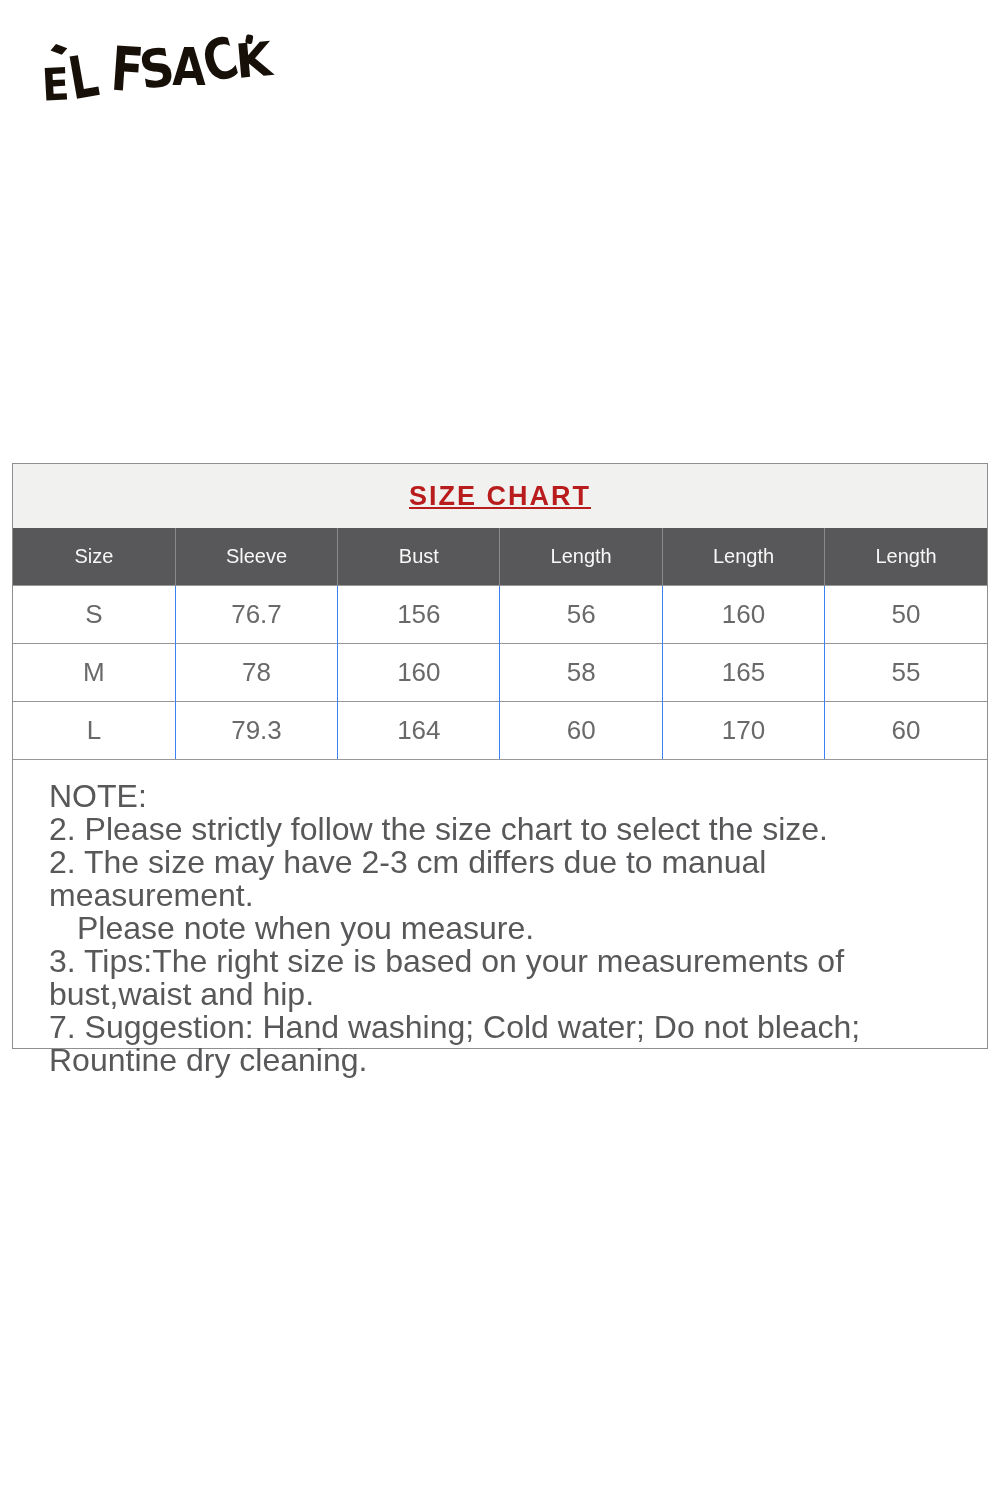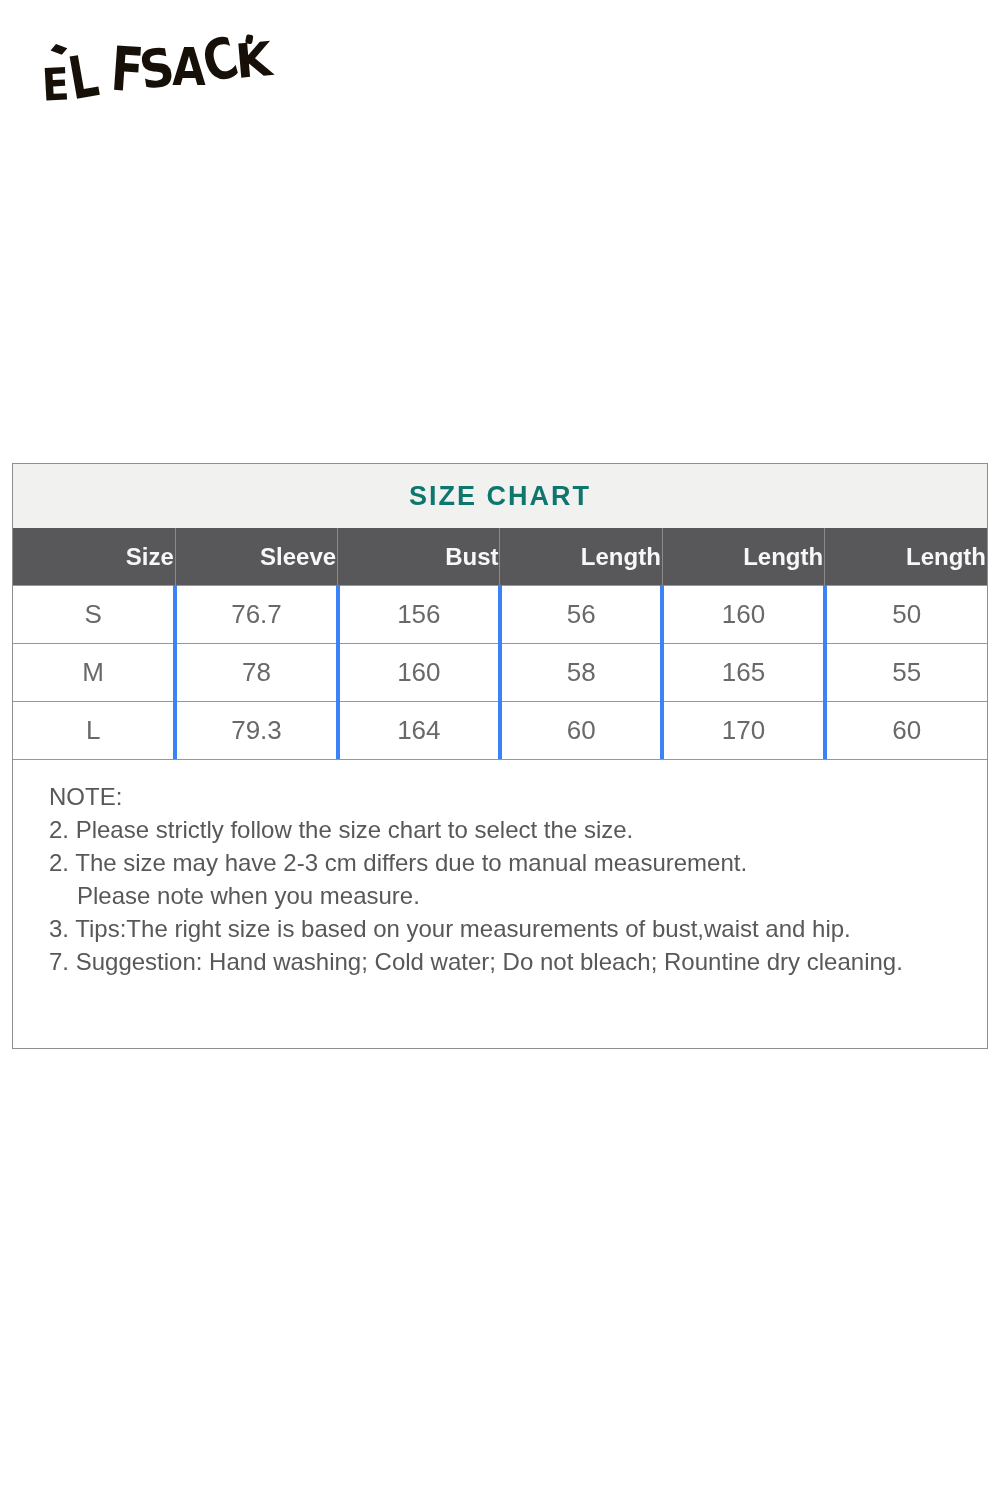--- a/index.html
+++ b/index.html
@@ -60,59 +60,59 @@
   .title-band {
     height: 64px;
     background: #f1f1f0;
     display: flex;
     align-items: center;
     justify-content: center;
   }
   .title-band .title {
     font-size: 27px;
     font-weight: bold;
-    color: #0f766e;
+    color: #b91c1c;
     letter-spacing: 2px;
+    text-decoration: underline;
   }
 
   table.size-table {
     width: 100%;
     border-collapse: collapse;
     table-layout: fixed;
   }
   table.size-table thead th {
     background: #58585a;
     color: #f7f7f7;
-    font-weight: bold;
-    font-size: 24px;
+    font-weight: normal;
+    font-size: 20px;
     height: 55px;
     border-left: 1px solid #8a8a8c;
-    text-align: right;
   }
   table.size-table thead th:first-child { border-left: none; }
   table.size-table tbody td {
     height: 55px;
     text-align: center;
     vertical-align: middle;
     font-size: 26px;
     color: #69696b;
     border-top: 1px solid #97979a;
-    border-left: 4px solid #3b82f6;
+    border-left: 1px solid #3b82f6;
     background: #ffffff;
   }
   table.size-table tbody td:first-child { border-left: none; }
 
   
   .notes {
     box-sizing: border-box;
     height: 289px;
     border-top: 1px solid #97979a;
     padding: 20px 10px 0 36px;
     color: #58585a;
-    font-size: 24px;
+    font-size: 32px;
   }
   .notes div { line-height: 33px; }
   .note-indent { padding-left: 28px; }
 </style>
 </head>
 <body>
 
 <div class="logo">
   <i class="mark-e"></i>
   <span>E</span><span>L</span><span>F</span><span>S</span><span>A</span><span>C</span><span>K</span>

